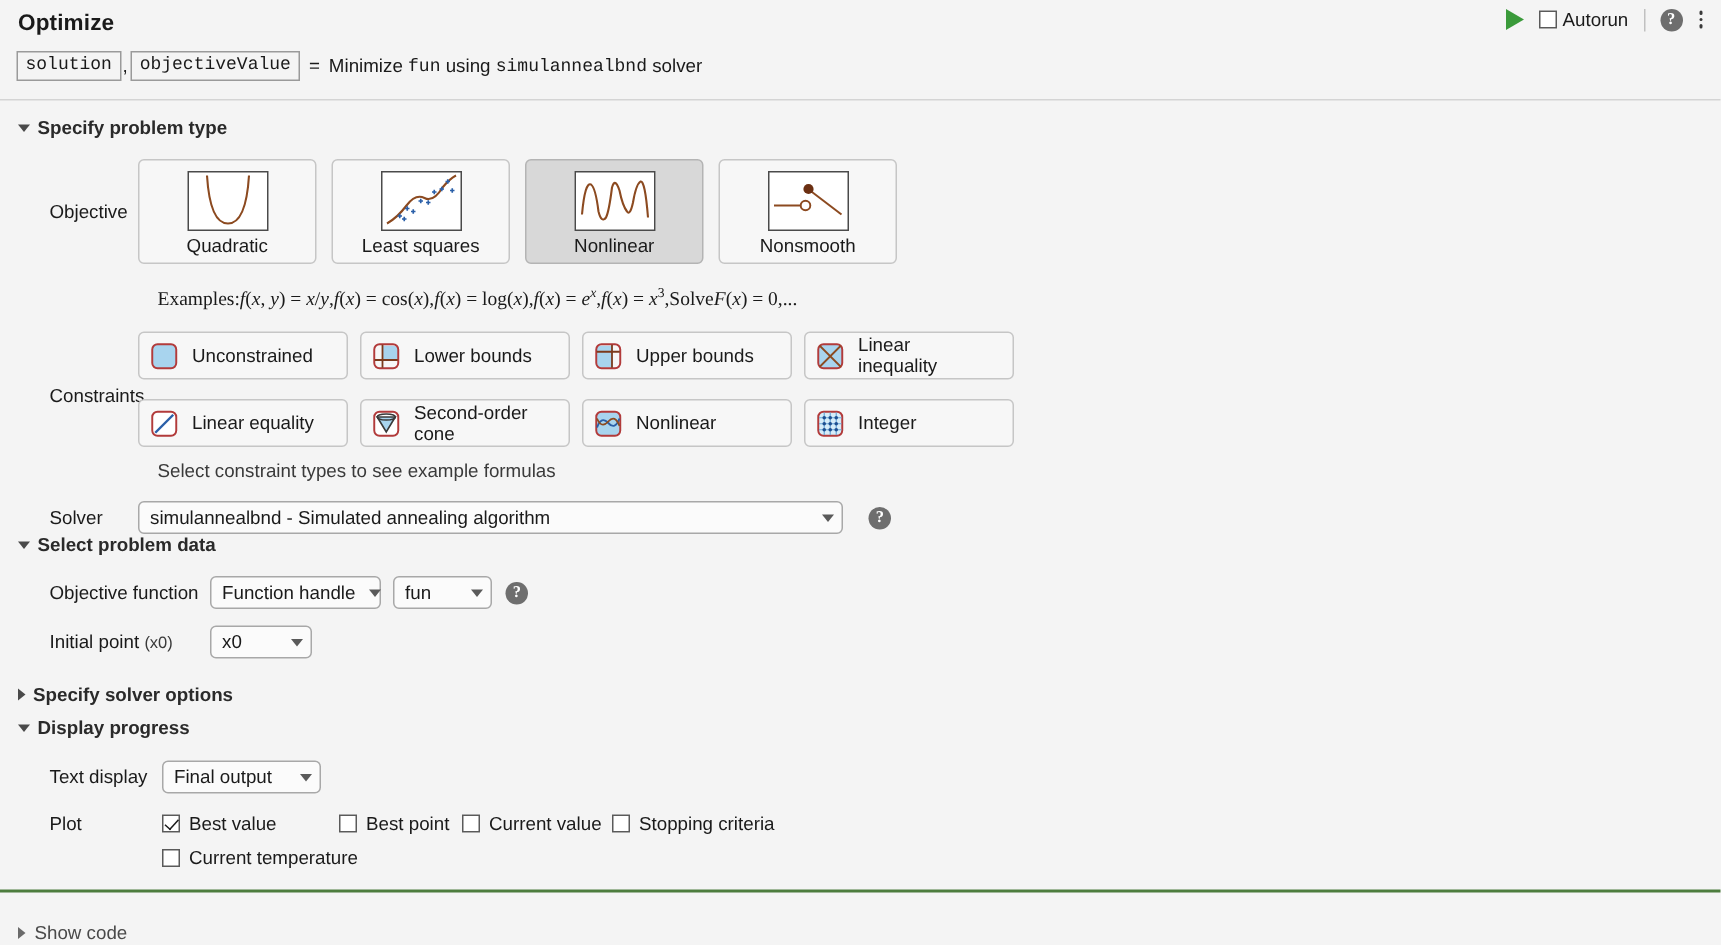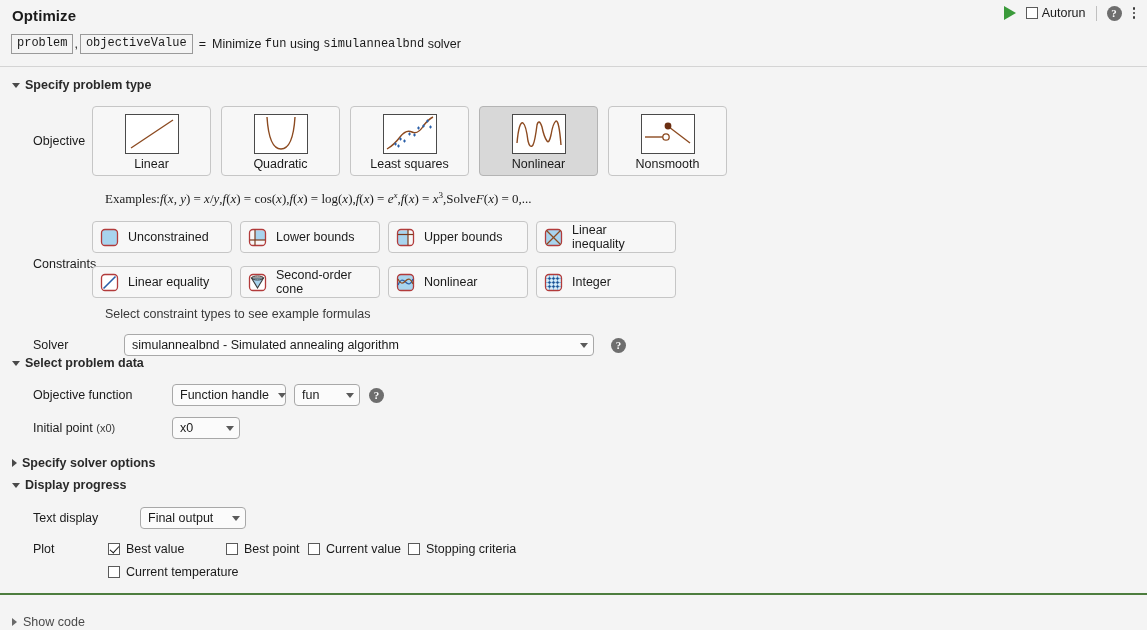--- a/index.html
+++ b/index.html
@@ -261,21 +261,20 @@
     background: #fbfbfb;
     display: inline-flex;
     align-items: center;
     justify-content: space-between;
     box-sizing: border-box;
     padding: 0 5px 0 7px;
     font-size: 12.5px;
     color: #1a1a1a;
     cursor: pointer;
     white-space: nowrap;
-    margin-left: 32px;
   }
   .dd .caret {
     width: 0; height: 0;
     border-left: 4.5px solid transparent;
     border-right: 4.5px solid transparent;
     border-top: 5px solid #5a5a5a;
     margin-left: 9px;
     flex: 0 0 auto;
   }
 
@@ -313,21 +312,21 @@
     border-left: 5px solid #6a6a6a;
   }
 </style>
 </head>
 <body>
 
 <div class="header">
   <div class="task-title">Optimize</div>
 
   <div class="summary-line">
-    <span class="var-box">problem</span>
+    <span class="var-box">solution</span>
     <span class="comma">,</span>
     <span class="var-box">objectiveValue</span>
     <span class="eqsign">=</span>
     <span class="summary-text">Minimize</span>
     <span>&nbsp;</span>
     <span class="mono-inline">fun</span>
     <span>&nbsp;</span>
     <span class="summary-text">using</span>
     <span>&nbsp;</span>
     <span class="mono-inline">simulannealbnd</span>
@@ -357,28 +356,20 @@
 
   <div class="section-header" style="margin-top:11px;">
     <span class="tri-down"></span>
     <span>Specify problem type</span>
   </div>
 
   <div class="row" style="margin-top:14px;">
     <div class="row-label" style="padding-top:28px;">Objective</div>
     <div class="tile-row">
 
-      <div class="tile">
-        <div class="tile-icon">
-          <svg width="52" height="38" viewBox="0 0 52 38">
-            <line x1="5" y1="33" x2="47" y2="5" stroke="#8c4a20" stroke-width="1.4"></line>
-          </svg>
-        </div>
-        <div class="tile-label">Linear</div>
-      </div>
 
       <div class="tile">
         <div class="tile-icon">
           <svg width="52" height="38" viewBox="0 0 52 38">
             <path d="M12 2 Q14 34 26 34 Q38 34 40 2" fill="none" stroke="#8c4a20" stroke-width="1.4"></path>
           </svg>
         </div>
         <div class="tile-label">Quadratic</div>
       </div>
 

